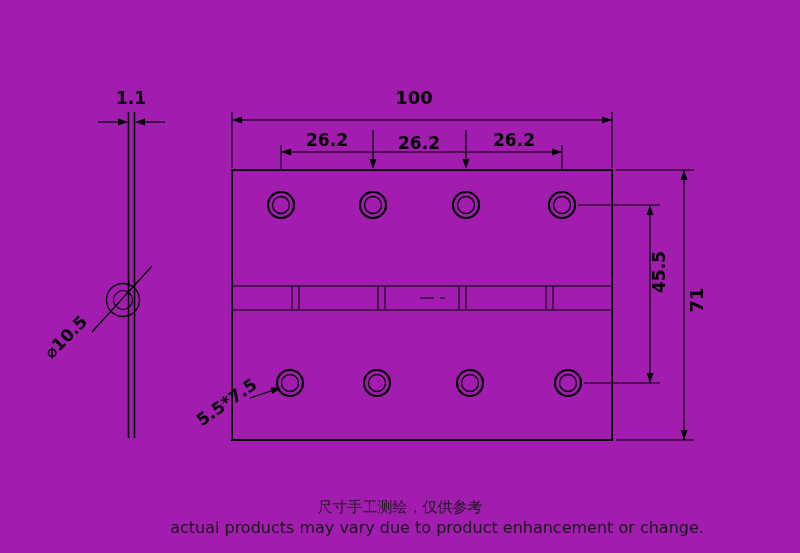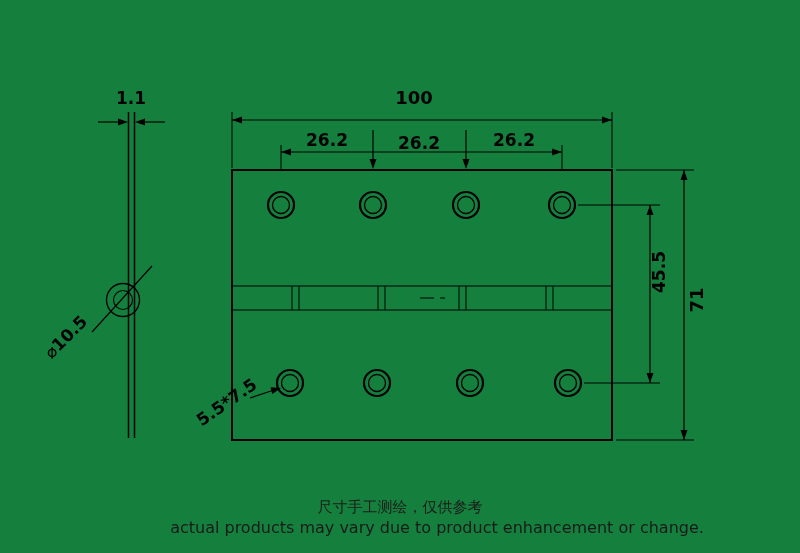--- a/index.html
+++ b/index.html
@@ -4,21 +4,21 @@
 <style>
   html, body {
     margin: 0;
     padding: 0;
     background: #ffffff;
   }
   #stage {
     position: relative;
     width: 800px;
     height: 553px;
-    background: #15803d;
+    background: #a21caf;
     overflow: hidden;
   }
   svg text {
     font-family: "DejaVu Sans", "Liberation Sans", sans-serif;
     fill: #000000;
   }
   .dim {
     font-size: 17px;
     font-weight: bold;
   }

